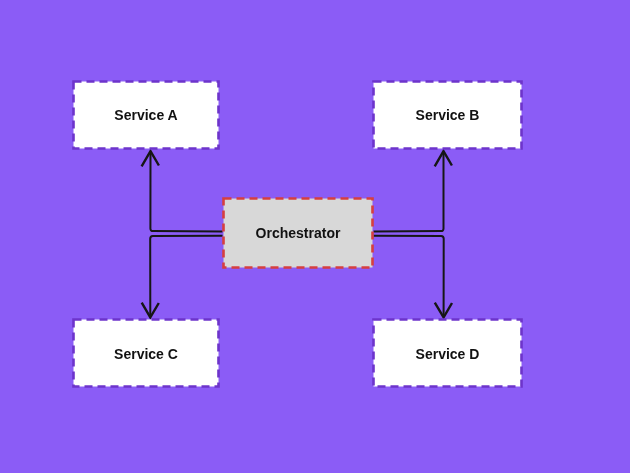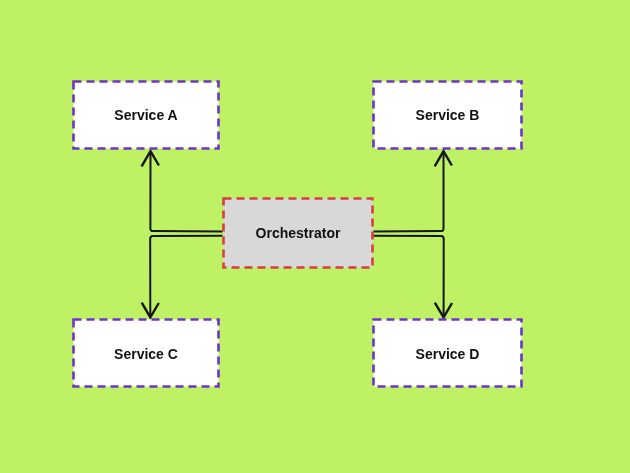--- a/index.html
+++ b/index.html
@@ -5,21 +5,21 @@
   html, body {
     margin: 0;
     padding: 0;
     background: #ffffff;
     font-family: "Liberation Sans", sans-serif;
   }
   .canvas {
     position: relative;
     width: 630px;
     height: 473px;
-    background: #bef264;
+    background: #8b5cf6;
     overflow: hidden;
   }
   svg { display: block; }
 
   
   .node-box {
     stroke-width: 2.6;
     stroke-dasharray: 8 5;
   }
   .node-plain  { fill: #ffffff; }

